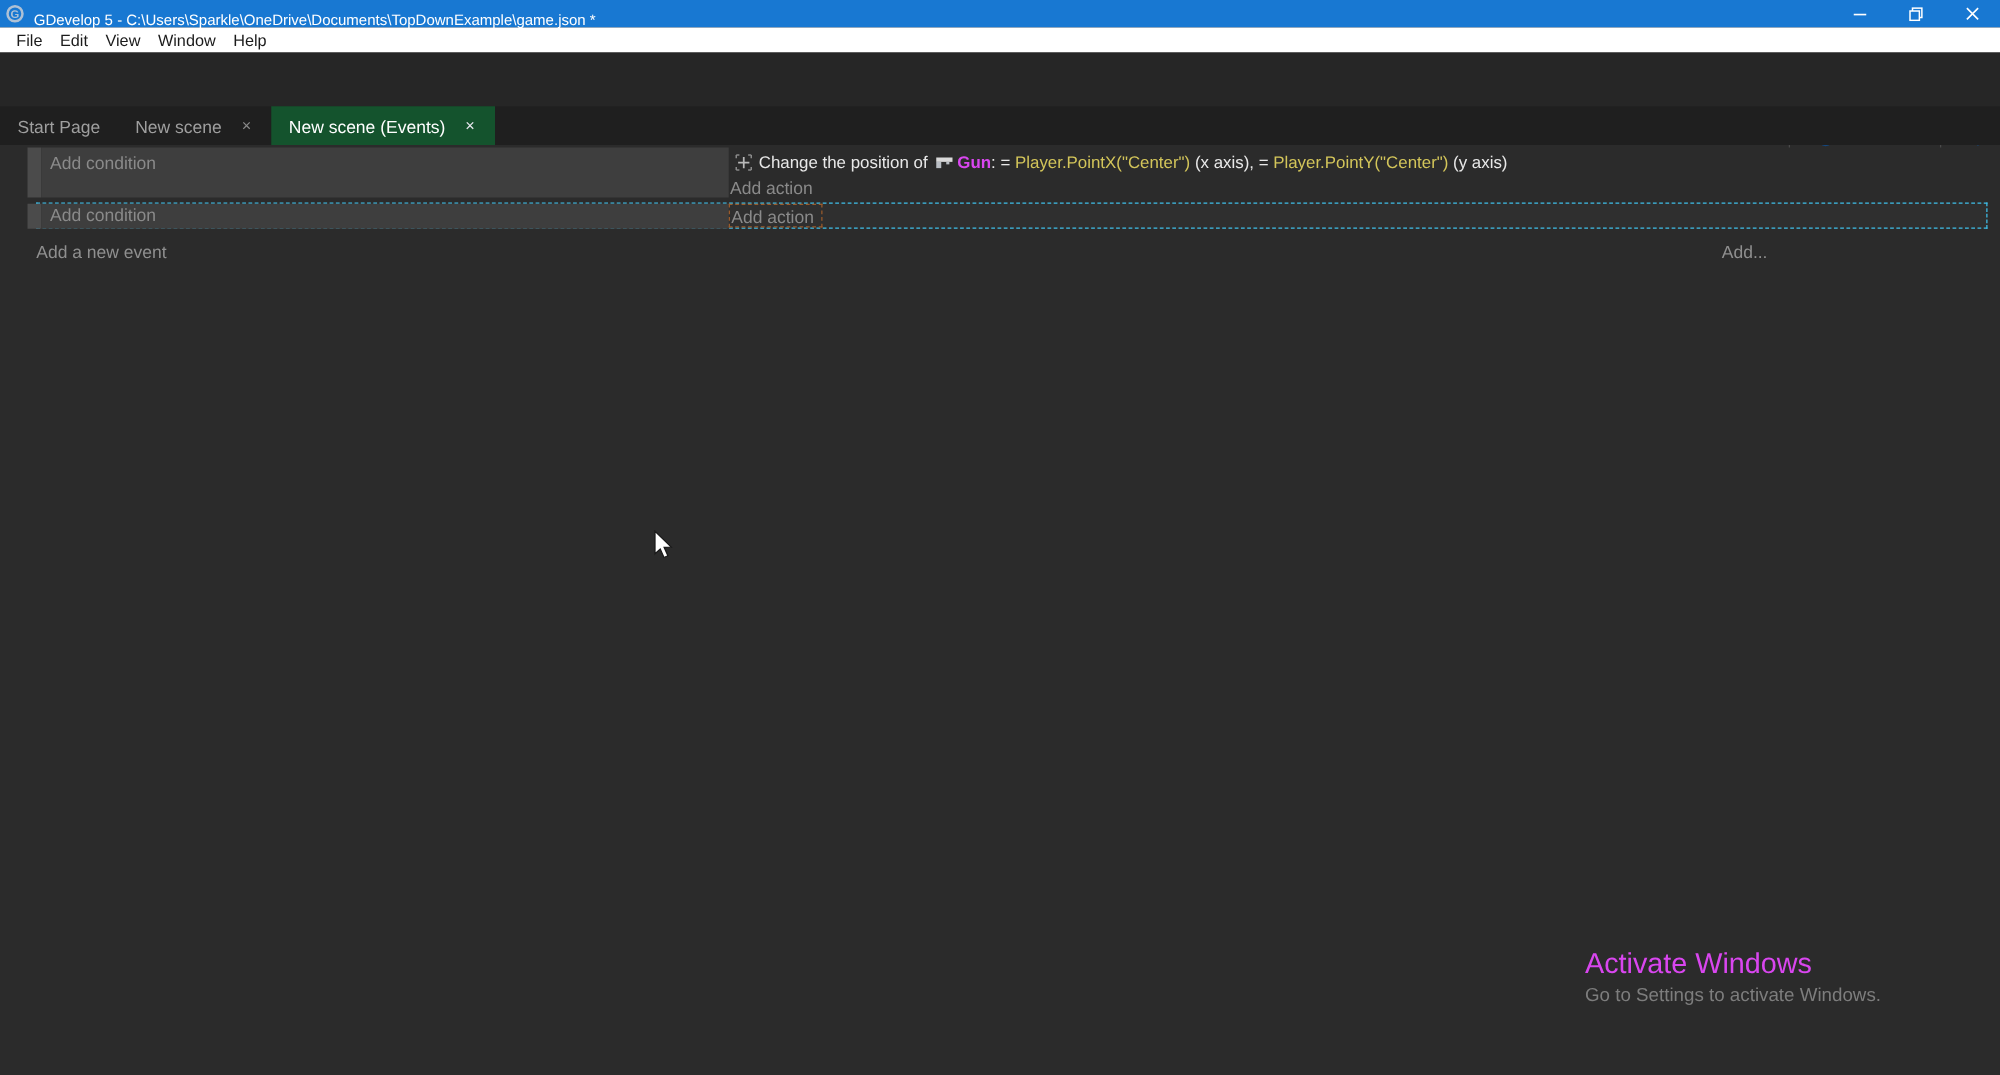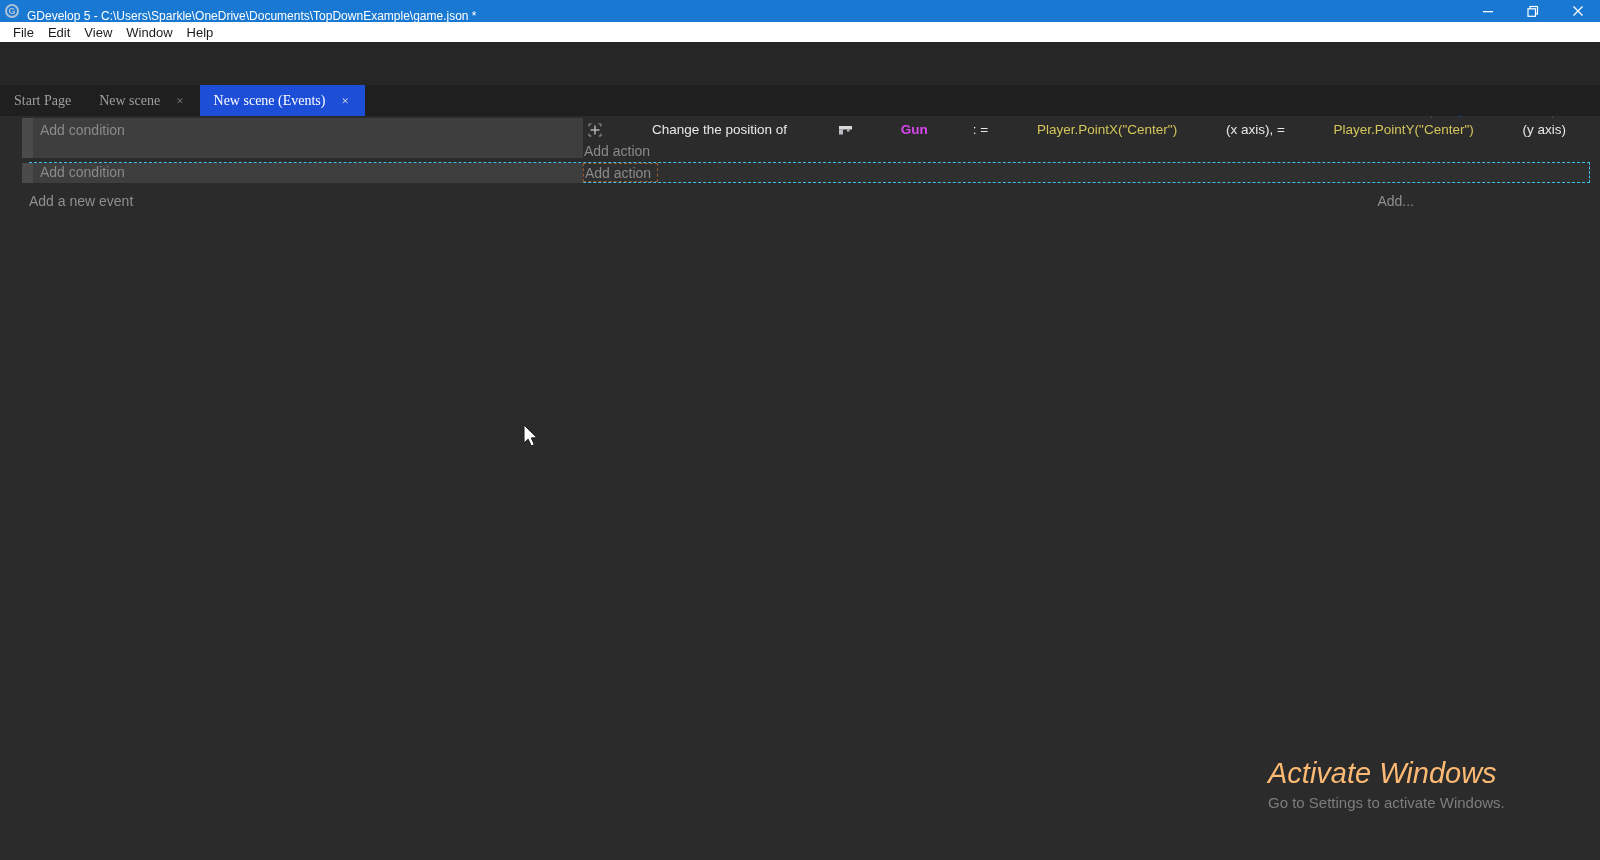--- a/index.html
+++ b/index.html
@@ -27,56 +27,56 @@
   .tb-icon { position:absolute; top:48px; width:29px; height:29px; }
   .tb-sep  { position:absolute; top:49px; width:1px; height:27px; background:#4a4a4a; }
   #toolbar-right { position:absolute; top:48px; right:10px; display:flex; align-items:center; gap:9px; height:29px; }
   .tbr-icon { width:28px; height:28px; }
   .tbr-sep  { width:1px; height:27px; background:#4a4a4a; }
 
   
   #tabbar { position:absolute; left:0; top:85px; width:1600px; height:31px;
             background:#1f1f1f; display:flex; }
   .tab { height:31px; display:flex; align-items:center; padding:0 14px;
-         font-size:14px; color:#9f9f9f; gap:14px;font-family:Liberation Serif, serif; }
-  .tab.active { background:#1d4ed8; color:#ffffff;justify-content:flex-end; }
+         font-size:14px; color:#9f9f9f; gap:14px; }
+  .tab.active { background:#14532d; color:#ffffff;justify-content:flex-end; }
   .tab-close { font-size:13px; color:#8a8a8a; padding:0 2px; }
   .tab.active .tab-close { color:#e8e8ef; }
 
   
   #events { position:absolute; left:0; top:116px; width:1424px; height:744px; background:#2b2b2b; }
   .grip { position:absolute; left:22px; width:11px; background:#4b4b4b; }
   .cond-cell { position:absolute; left:33px; width:550px; background:#3e3e3e; }
   .placeholder { color:#8a8a8a; font-size:14px; }
   .cond-cell .placeholder { display:block; padding:4px 0 0 7px; }
 
   #row1-grip { top:2px; height:40px; }
   #row1-cond { top:2px; height:40px; }
   #row1-action-line { position:absolute; left:588px; top:4px; height:19px;
                       display:flex; align-items:center; white-space:pre;
-                      font-size:13.5px; color:#e8e8e8;gap:45px; }
+                      font-size:13.5px; color:#e8e8e8; }
   #row1-action-line .obj  { color:#d946ef; font-weight:bold; }
   #row1-action-line .expr { color:#d3c55a; }
   .mini-icon { display:inline-flex; margin-right:5px; }
   #row1-addaction { position:absolute; left:584px; top:26px; }
 
   #row2-sel { position:absolute; left:29px; top:46px; width:1561px; height:21px;
               border:1px dashed #3fc0ea; background:rgba(120,120,120,0.07); }
   #row2-grip { top:47px; height:20px; }
   #row2-cond { top:47px; height:20px; }
   #row2-cond .placeholder { padding-top:1px; }
   #row2-addaction-box { position:absolute; left:583px; top:47px; width:75px; height:19px;
                         border:1px dashed #9a5b2b; display:flex; align-items:center; padding-left:1px; }
 
   #add-new-event { position:absolute; left:29px; top:77px; font-size:14px; color:#8f8f8f; }
   #add-more { position:absolute; right:10px; top:77px; font-size:14px; color:#8f8f8f; }
 
   
   #watermark { position:absolute; left:1268px; top:757px; }
-  #wm1 { font-size:29px; color:#fdba74; font-weight:300;font-style:italic; }
+  #wm1 { font-size:23px; color:#d946ef; font-weight:300; }
   #wm2 { font-size:15px; color:#7d7d7d; margin-top:4px; }
 
   
   #cursor { position:absolute; left:521px; top:424px; }
 </style>
 </head>
 <body>
 
 <div id="titlebar">
   <div id="app-logo">G</div>

